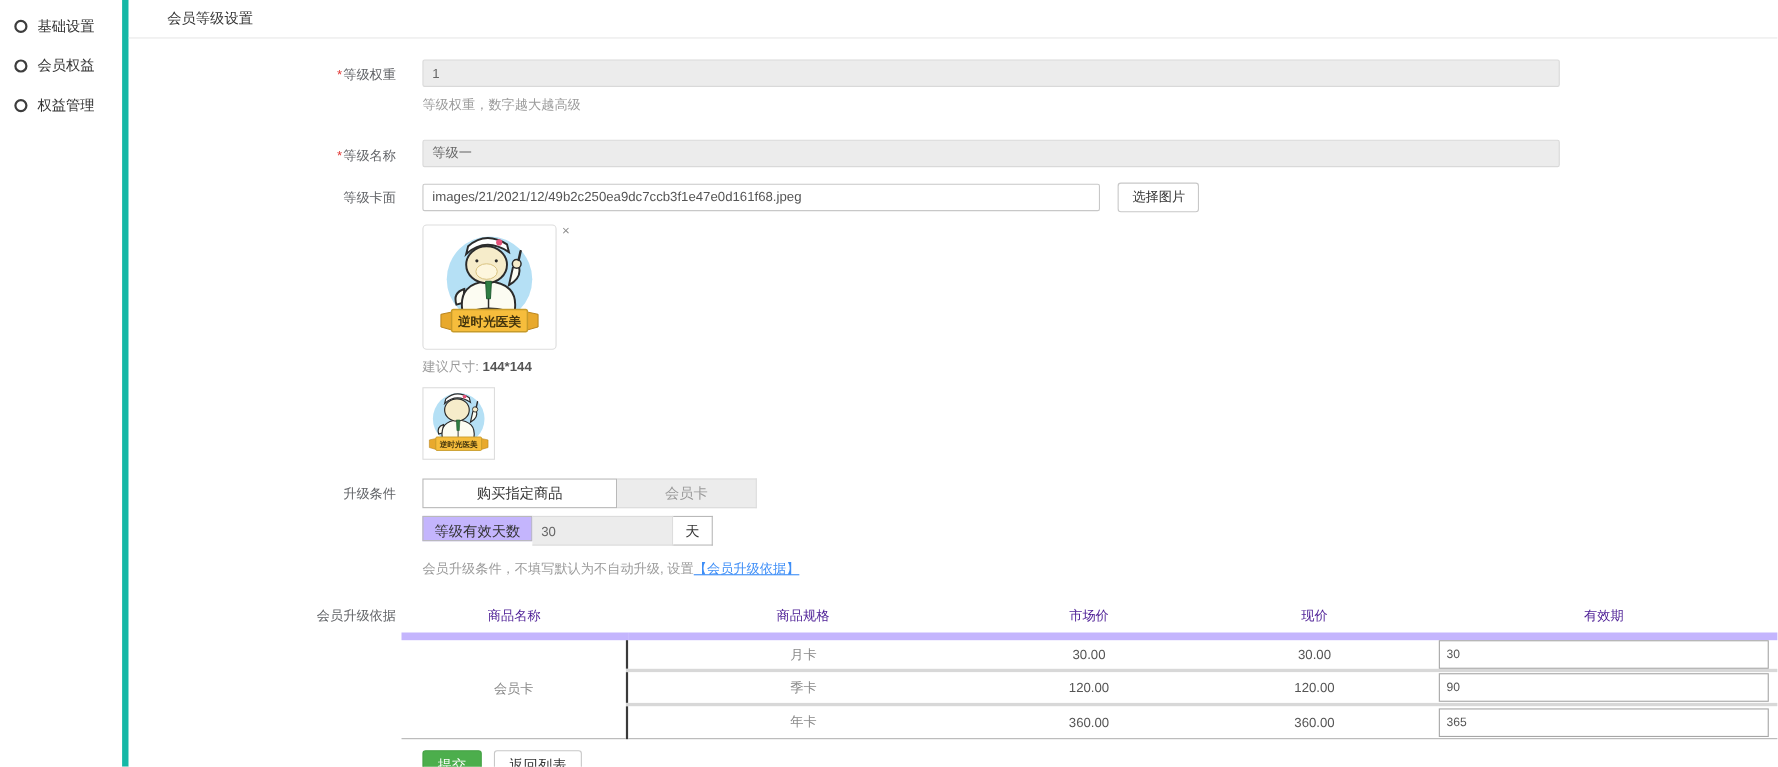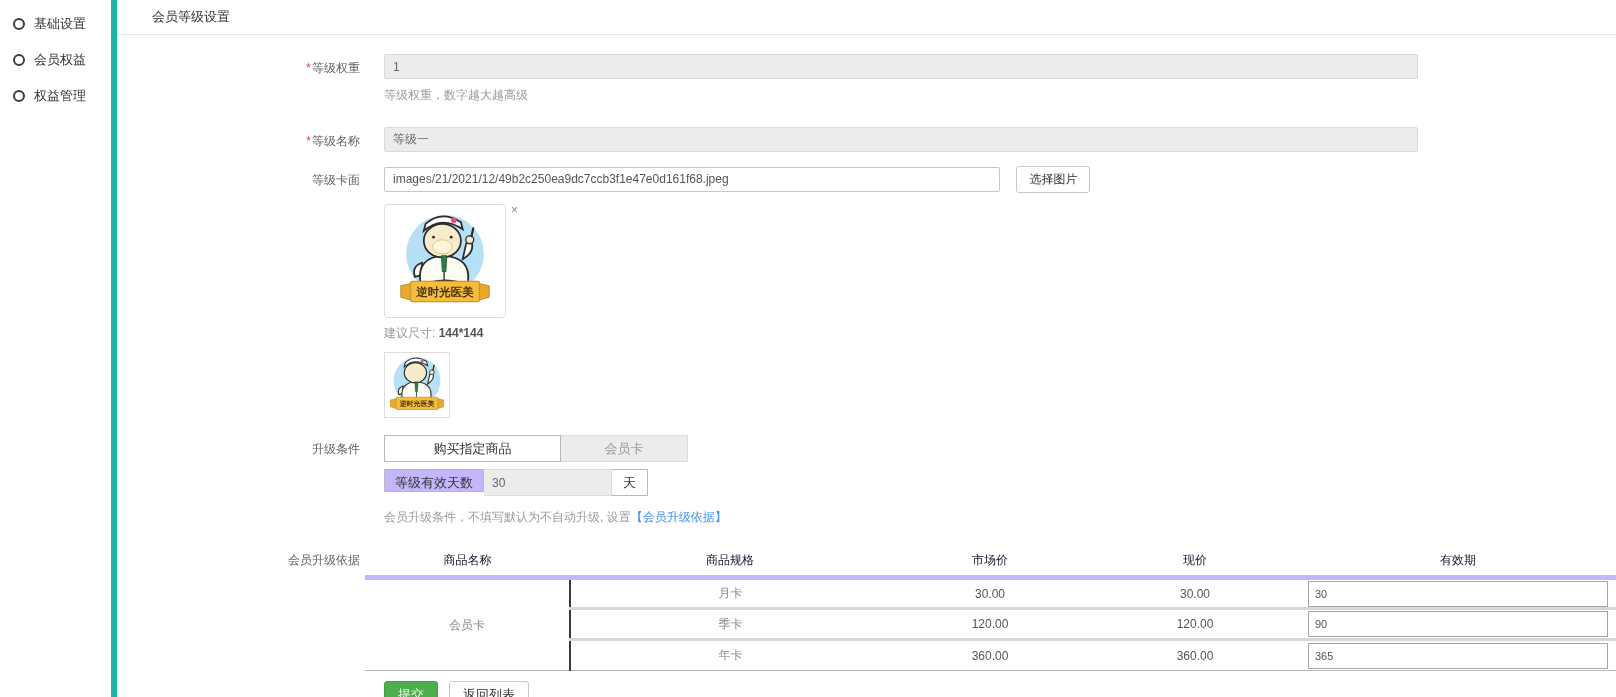--- a/index.html
+++ b/index.html
@@ -42,27 +42,27 @@
   .row-upgrade { margin-top:17px; }
   .tabs { display:flex; }
   .tab-btn { height:27px; font-size:13px; font-family:inherit; cursor:pointer; }
   .tab-active { width:177px; background:#fff; border:1px solid #b9b9b9; color:#333; }
   .tab-inactive { width:127px; background:#ececec; border:1px solid #dcdcdc; border-left:none; color:#999; }
   .days-group { display:flex; margin-top:7px; align-items:stretch; }
   .days-label { height:23px; line-height:25px; padding:0 10px; border:1px solid #b9b9b9; background:#c4b5fd; font-size:13px; color:#333;font-family:Liberation Serif, serif; }
   .days-input { width:128px; height:27px; background:#ececec; border:1px solid #dcdcdc; border-left:none; font-size:12px; color:#666; padding:0 8px; font-family:inherit; }
   .days-unit { height:27px; line-height:25px; padding:0 11px; border:1px solid #b9b9b9; border-left:none; background:#fff; font-size:13px; color:#333; }
   .upgrade-help { font-size:12px; color:#9b9b9b; margin-top:13px; }
-  .upgrade-link { color:#3e8ef7; cursor:pointer; }
+  .upgrade-link { color:#3e8ef7; cursor:pointer;text-decoration:underline; }
 
   
   .table-section { display:flex; margin-top:22px; }
   .table-label { width:243px; text-align:right; font-size:12px; color:#606266; padding-top:4px; flex-shrink:0; }
   .spec-table { margin-left:5px; width:1251px; border-collapse:collapse; table-layout:fixed; }
-  .spec-table th { font-size:12px; font-weight:normal; color:#0f172a; text-align:center; padding:4px 0 6px; border-bottom:5px solid #c4b5fd; }
+  .spec-table th { font-size:12px; font-weight:normal; color:#4c1d95; text-align:center; padding:4px 0 6px; border-bottom:7px solid #c4b5fd; }
   .col-name  { width:205px; }
   .col-spec  { width:320px; }
   .col-mkt   { width:200px; }
   .col-price { width:210px; }
   .col-valid { width:316px; }
   .spec-table td { font-size:12px; color:#8a8a8a; text-align:center; height:31px; }
   .spec-table td.price-cell { color:#555; }
   .cell-name { border-right:2px solid #3a3a3a; color:#8a8a8a; }
   .spec-table tbody tr { border-bottom:3px solid #d8d8d8; }
   .spec-table tbody tr:last-child { border-bottom:1px solid #b5b5b5; }

